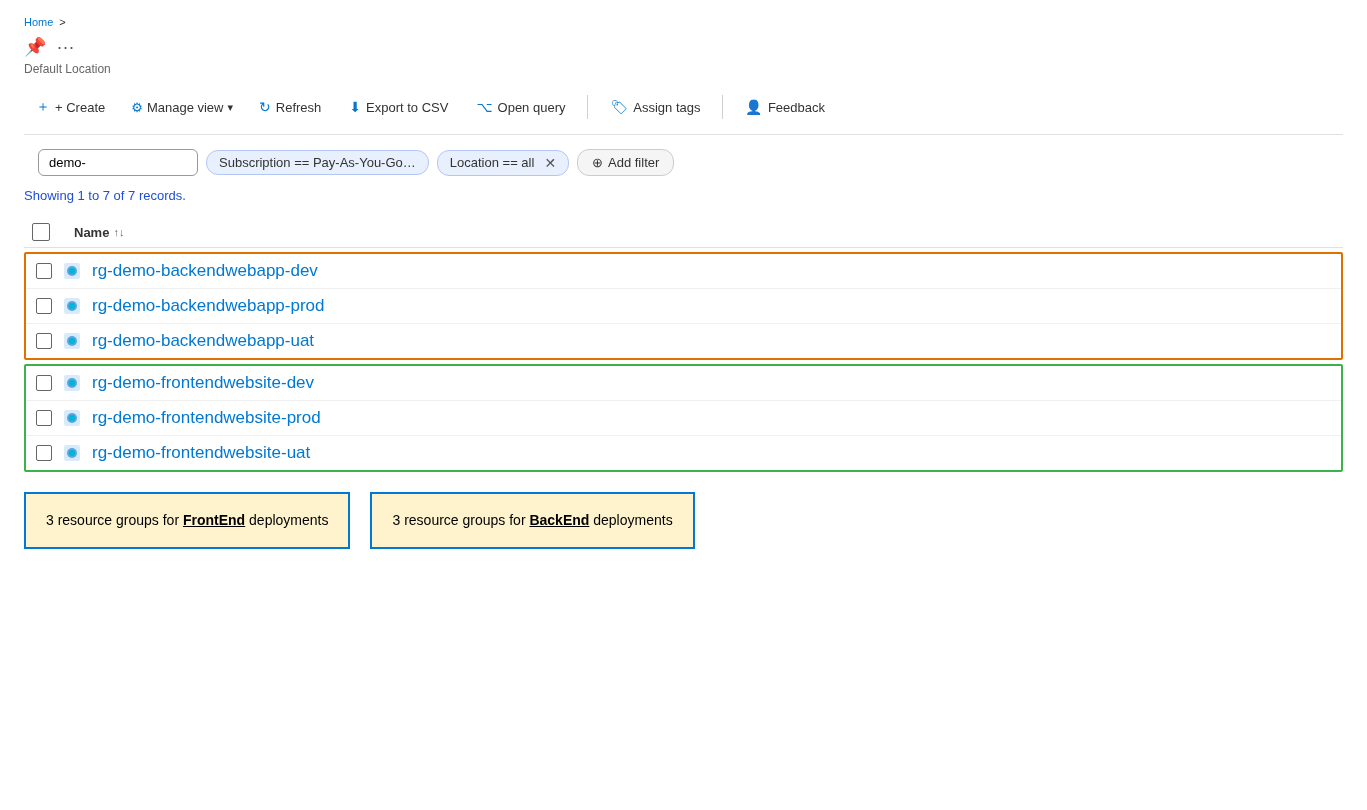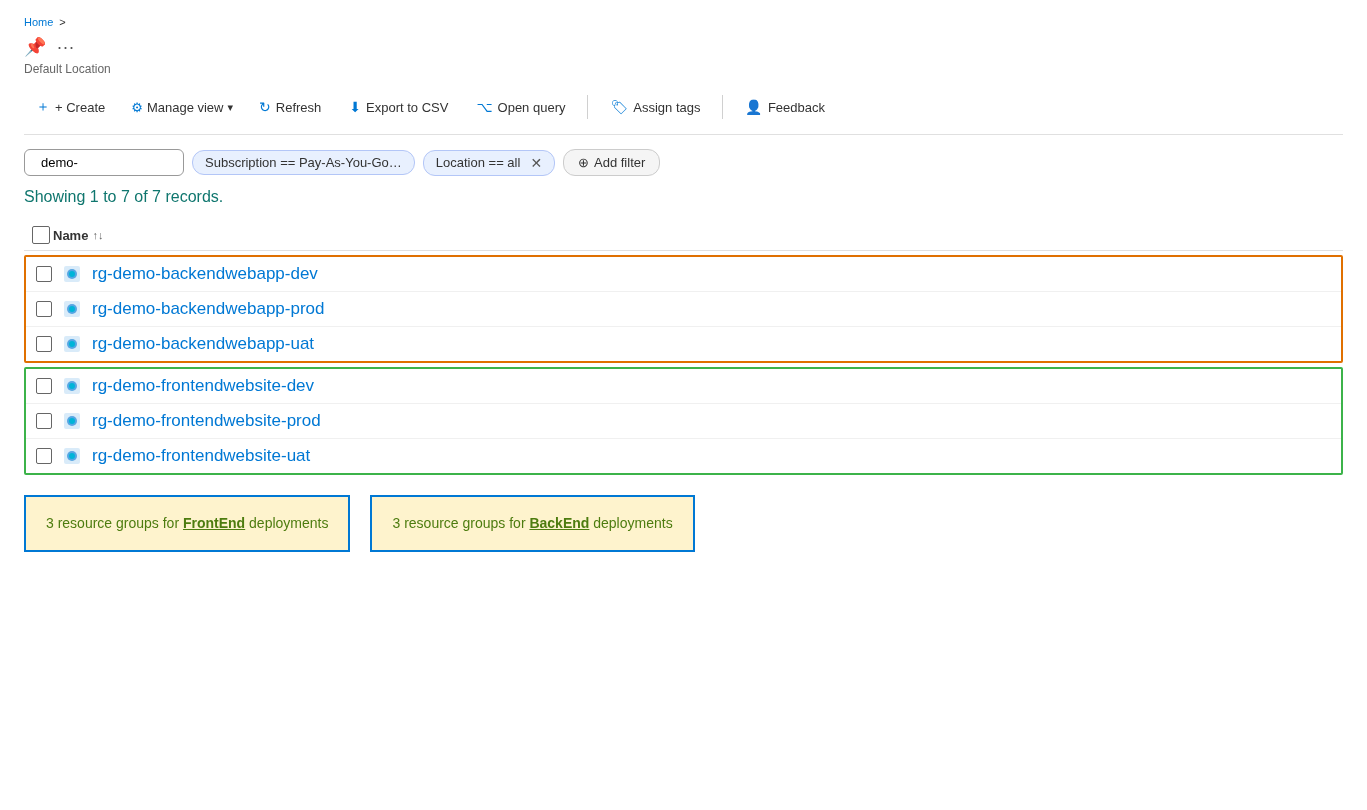--- a/index.html
+++ b/index.html
@@ -91,24 +91,25 @@
     }
     .filter-bar {
       display: flex;
       align-items: center;
       gap: 8px;
       margin-bottom: 12px;
       flex-wrap: wrap;
     }
     .filter-input {
       border: 1px solid #999;
-      padding: 5px 16px;
+      padding: 5px 10px;
       font-size: 13px;
       border-radius: 6px;
       width: 160px;
+      margin-left: 14px;
     }
     .filter-tag {
       display: flex;
       align-items: center;
       gap: 6px;
       background: #e8f0fe;
       border: 1px solid #b3c6f7;
       border-radius: 12px;
       padding: 4px 12px;
       font-size: 13px;
@@ -126,28 +127,28 @@
       gap: 5px;
       padding: 5px 14px;
       border: 1px solid #ccc;
       background: #f5f5f5;
       border-radius: 12px;
       font-size: 13px;
       cursor: pointer;
       color: #333;
     }
     .record-count {
-      font-size: 16px;
-      color: #0f766e;
+      font-size: 13px;
+      color: #1d4ed8;
       margin-bottom: 14px;
     }
     .table-header {
       display: flex;
       align-items: center;
-      gap: 3px;
+      gap: 24px;
       padding: 6px 8px;
       border-bottom: 1px solid #e0e0e0;
       margin-bottom: 4px;
     }
     .table-header-check {
       width: 18px;
       height: 18px;
       border: 1px solid #666;
       border-radius: 2px;
       flex-shrink: 0;
@@ -205,21 +206,21 @@
       position: relative;
       margin-top: 20px;
       display: flex;
       gap: 20px;
     }
     .annotation-box {
       background: #fef3cd;
       border: 2px solid #0078d4;
       padding: 16px 20px;
       font-size: 14px;
-      color: #4d7c0f;
+      color: #000000;
       min-width: 320px;
       max-width: 400px;
       line-height: 1.5;
     }
     .annotation-box strong {
       font-weight: 700;
       text-decoration: underline;
     }
   </style>
 </head>

